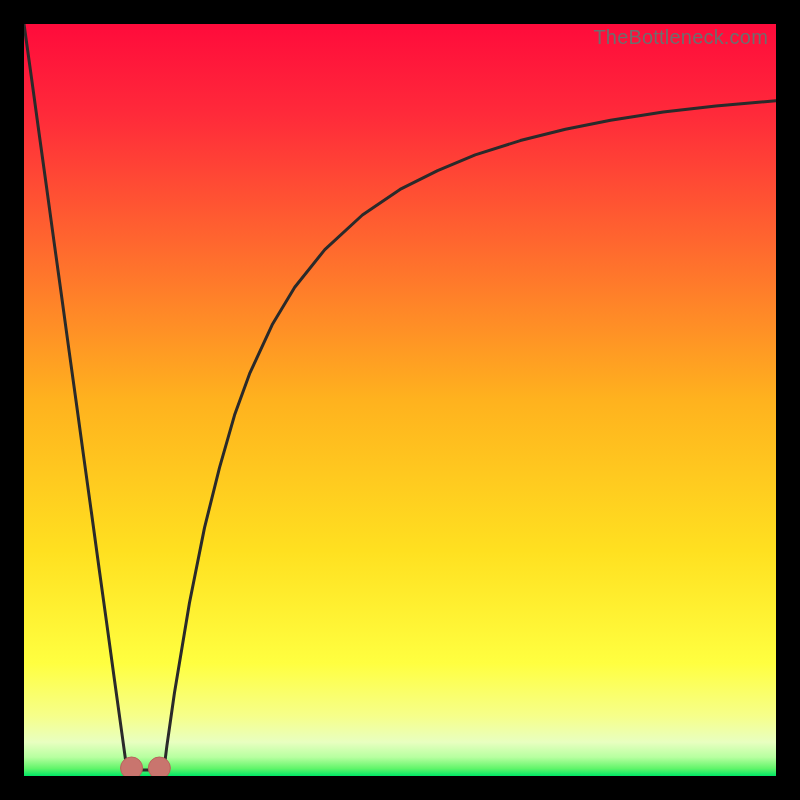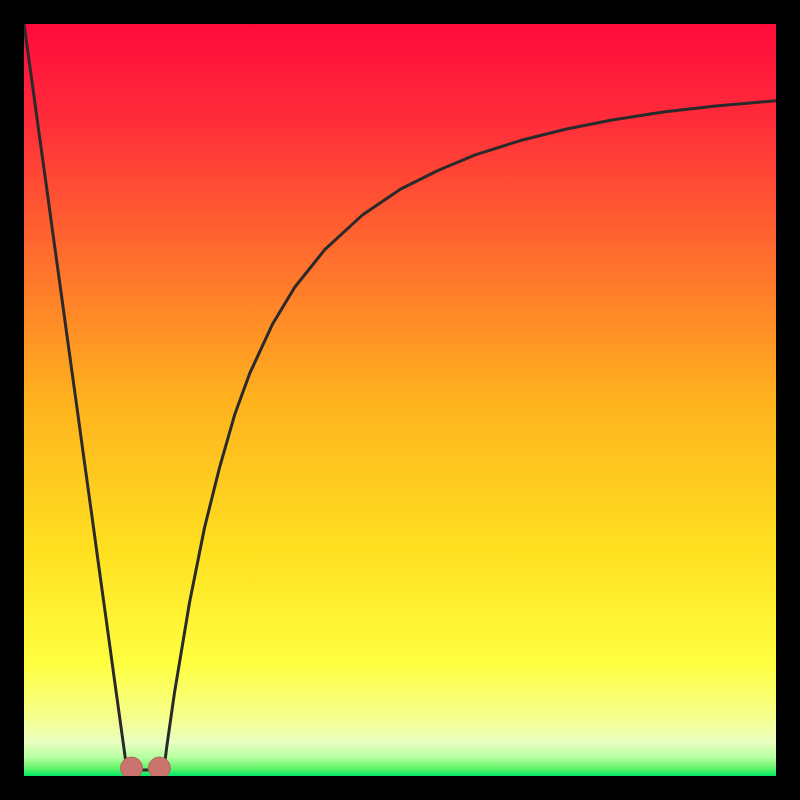--- a/index.html
+++ b/index.html
@@ -61,14 +61,15 @@
       </defs>
       <rect x="0" y="0" width="752" height="752" fill="url(#bg-grad)"></rect>
       <g id="curve-layer">
           <path d="M0.00 0.00 L7.52 54.14 L15.04 109.04 L22.56 163.18 L30.08 218.08 L37.60 272.22 L45.12 327.12 L52.64 381.26 L60.16 436.16 L67.68 490.30 L75.20 545.20 L82.72 599.34 L90.24 654.24 L97.76 708.38 L103.78 752.00 L103.78 746 L139.12 746 L139.12 752.00 L142.88 721.92 L150.40 669.28 L165.44 579.04 L180.48 503.84 L195.52 443.68 L210.56 391.04 L225.60 349.68 L248.16 300.80 L270.72 263.20 L300.80 225.60 L338.40 191.01 L376.00 165.44 L413.60 146.64 L451.20 130.85 L496.32 116.56 L541.44 105.28 L586.56 96.26 L639.20 87.98 L691.84 81.97 L752.00 76.70" fill="none" stroke="#2a2a2a" stroke-width="3" stroke-linejoin="round" stroke-linecap="round"></path>
         </g>
       <g id="marker-layer">
           <circle cx="107.54" cy="744.00" r="11" fill="#c9756e" stroke="#b9635c" stroke-width="1"></circle>
           <circle cx="135.36" cy="744.00" r="11" fill="#c9756e" stroke="#b9635c" stroke-width="1"></circle>
         </g>
     </svg>
+    <div class="watermark">TheBottleneck.com</div>
   </div>
 </div>
 
 </body></html>

